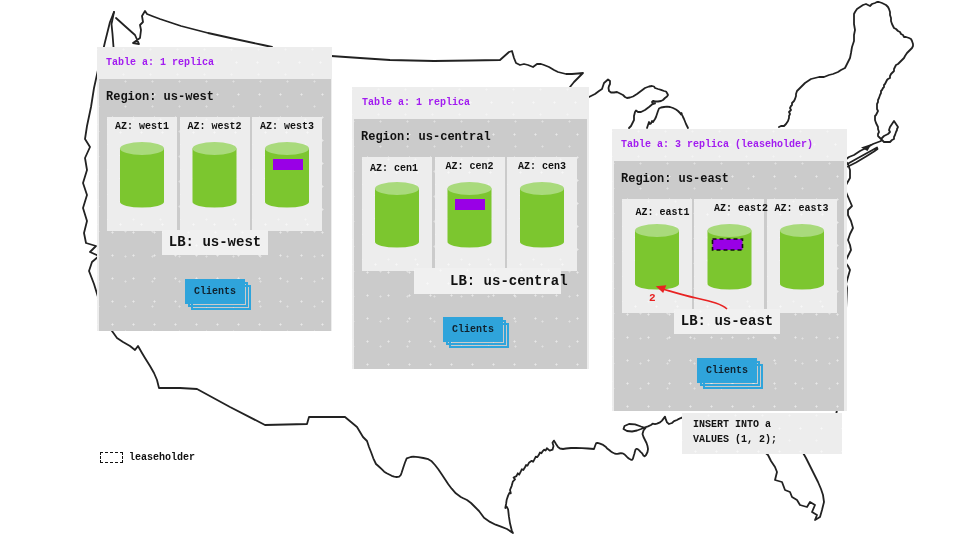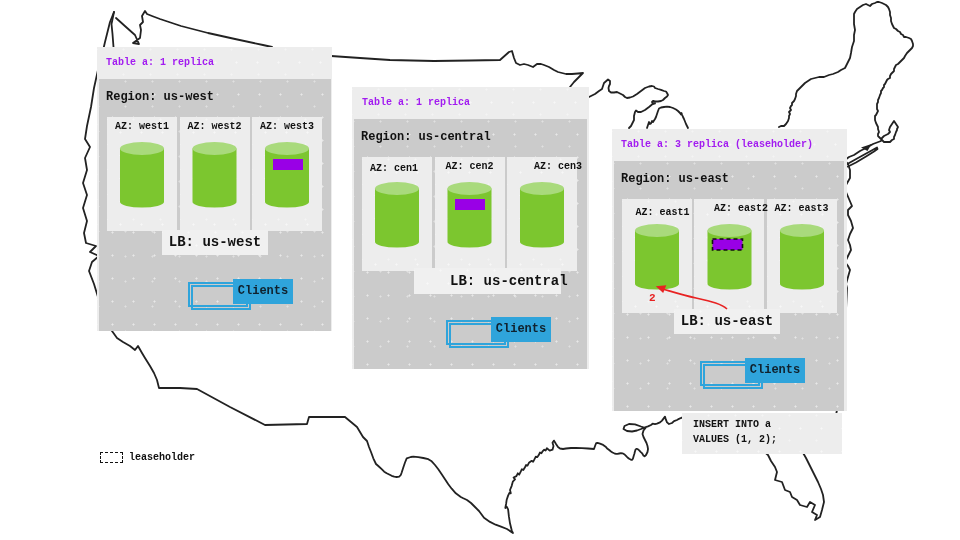--- a/index.html
+++ b/index.html
@@ -10,21 +10,21 @@
   radial-gradient(circle, rgba(255,255,255,.55) .8px, rgba(255,255,255,0) 1.3px),
   radial-gradient(circle, rgba(255,255,255,.4) .8px, rgba(255,255,255,0) 1.3px);
   background-size:21px 23px,27px 25px;background-position:3px 4px,13px 15px;}
 .outer{background-color:#ededed;}
 .region{background-color:#cbcbcb;}
 .azbox{background-color:#ededed;}
 .hdr{color:#a21cf0;font-size:10px;line-height:10px;font-weight:bold;}
 .reg{color:#111;font-size:12px;line-height:12px;font-weight:bold;}
 .azlab{color:#111;font-size:10px;line-height:10px;text-align:center;}
 .lb{background-color:#f0f0f0;color:#111;font-size:14px;text-align:center;}
-.cl{background-color:#2fa4db;color:#10222e;font-size:12px;text-align:center;z-index:3;margin-left:48px;}
+.cl{background-color:#2fa4db;color:#10222e;font-size:10px;text-align:center;z-index:3;}
 .clsh{border:2px solid #2fa4db;z-index:1;}
 .mono10{font-size:10px;color:#111;}
 svg{display:block;}
 #map{position:absolute;left:0;top:0;z-index:0;}
 #over{position:absolute;left:0;top:0;z-index:6;}
 .grp{position:absolute;z-index:2;}
 </style>
 </head>
 <body>
 <svg id="map" width="960" height="540" viewBox="0 0 960 540" fill="none" stroke="#222" stroke-width="1.8" stroke-linejoin="round" stroke-linecap="round">
@@ -69,21 +69,21 @@
 <div class="grp">
 <div class="abs outer dots" style="left:352px;top:87px;width:237px;height:282px;"></div>
 <div class="abs hdr" style="left:362px;top:98px;">Table a: 1 replica</div>
 <div class="abs region dots" style="left:354px;top:119px;width:233px;height:250px;"></div>
 <div class="abs reg" style="left:361px;top:131px;">Region: us-central</div>
 <div class="abs azbox dots" style="left:362px;top:157px;width:70px;height:114px;"></div>
 <div class="abs azbox dots" style="left:434.5px;top:157px;width:70px;height:114px;"></div>
 <div class="abs azbox dots" style="left:507px;top:157px;width:70px;height:114px;"></div>
 <div class="abs azlab" style="left:362px;top:164px;width:64px;">AZ: cen1</div>
 <div class="abs azlab" style="left:434.5px;top:162px;width:70px;">AZ: cen2</div>
-<div class="abs azlab" style="left:507px;top:162px;width:70px;padding-left:16px;">AZ: cen3</div>
+<div class="abs azlab" style="left:507px;top:162px;width:70px;">AZ: cen3</div>
 <svg class="abs" style="left:352px;top:150px;z-index:2;" width="240" height="110" viewBox="0 0 240 110">
   <g>
     <path d="M23,38.5 V92 A22,5.5 0 0 0 67,92 V38.5 Z" fill="#7cc62f"></path>
     <ellipse cx="45" cy="38.5" rx="22" ry="6.5" fill="#a9da7c"></ellipse>
     <path d="M95.5,38.5 V92 A22,5.5 0 0 0 139.5,92 V38.5 Z" fill="#7cc62f"></path>
     <ellipse cx="117.5" cy="38.5" rx="22" ry="6.5" fill="#a9da7c"></ellipse>
     <path d="M168,38.5 V92 A22,5.5 0 0 0 212,92 V38.5 Z" fill="#7cc62f"></path>
     <ellipse cx="190" cy="38.5" rx="22" ry="6.5" fill="#a9da7c"></ellipse>
     <rect x="103" y="49" width="30" height="11" fill="#9900e6"></rect>
   </g>

